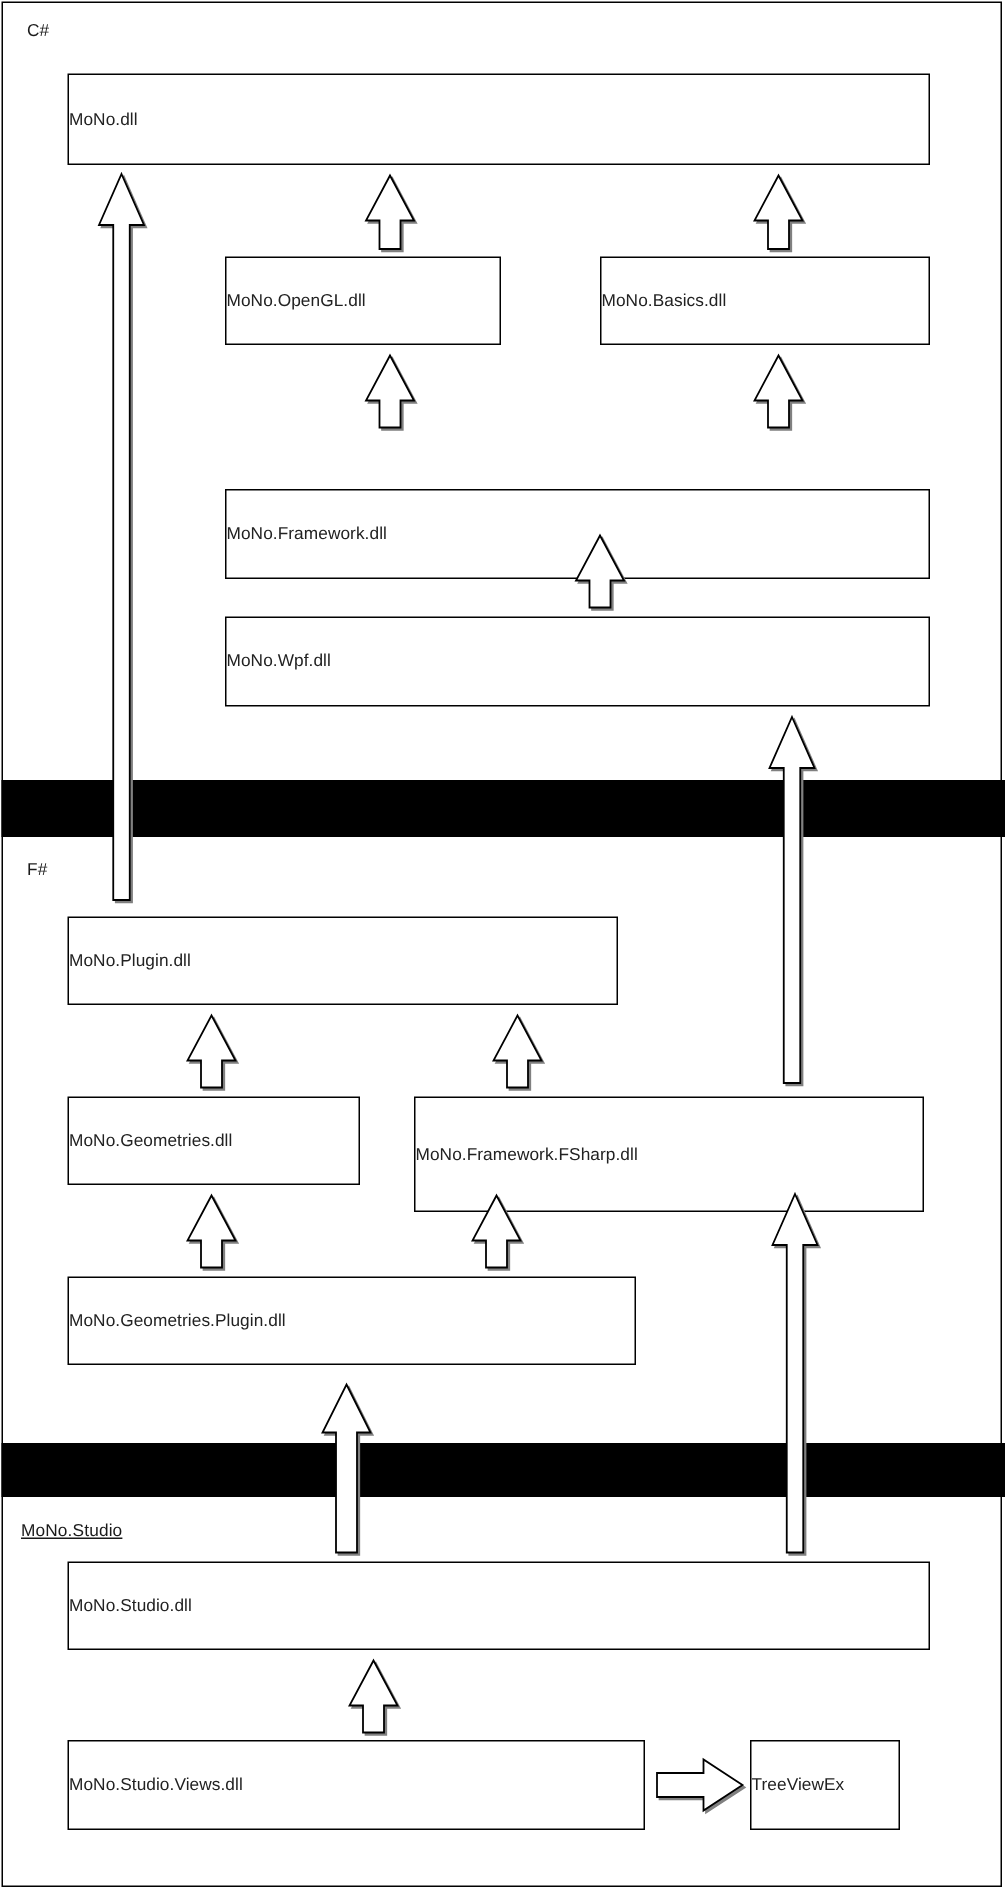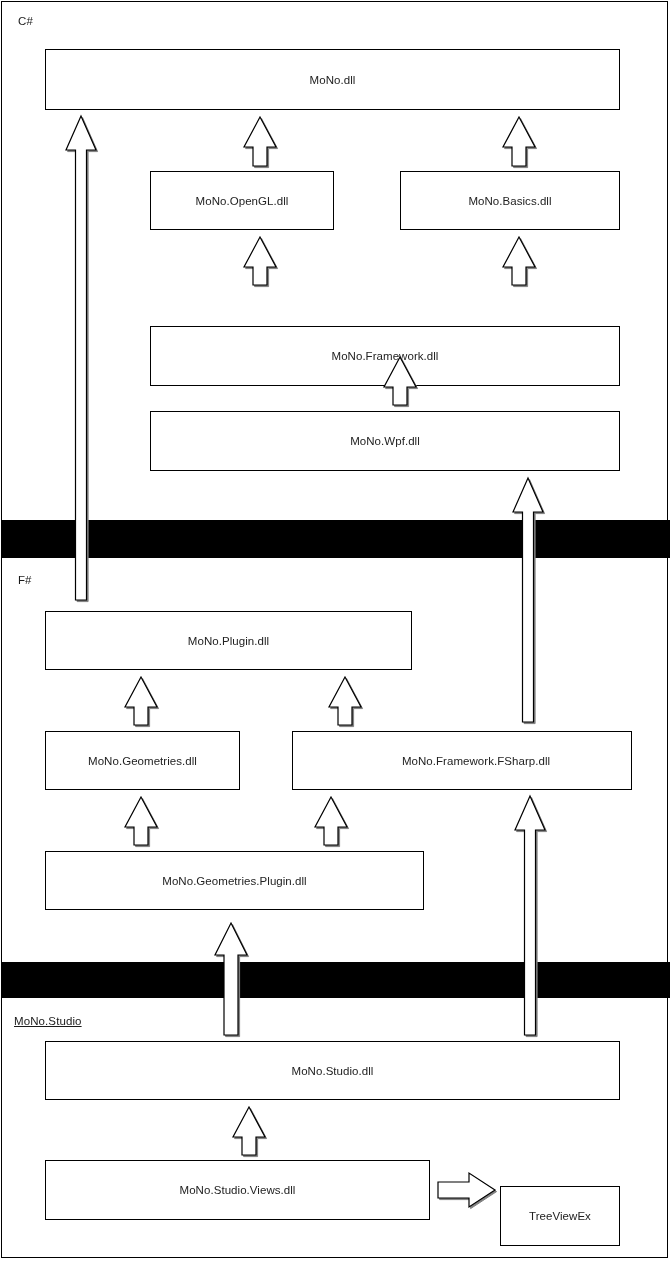--- a/index.html
+++ b/index.html
@@ -38,21 +38,21 @@
     letter-spacing: 0.1px;
     white-space: nowrap;
   }
   .node-box {
     position: absolute;
     box-sizing: border-box;
     border: 1.4px solid #000000;
     background: #ffffff;
     display: flex;
     align-items: center;
-    justify-content: center;
+    justify-content: flex-start;
     font-size: 11.5px;
     color: #222222;
     letter-spacing: 0.05px;
   }
   .arrow-layer {
     position: absolute;
     left: 0;
     top: 0;
     width: 671px;
     height: 1261px;
@@ -156,33 +156,33 @@
       </div>
       <div class="node-box" style="left: 150px; top: 411px; width: 470px; height: 60px; color: rgb(34, 34, 34);">
         <span>MoNo.Wpf.dll</span>
       </div>
       <div class="node-box" style="left: 45px; top: 611px; width: 367px; height: 59px; color: rgb(34, 34, 34);">
         <span>MoNo.Plugin.dll</span>
       </div>
       <div class="node-box" style="left: 45px; top: 731px; width: 195px; height: 59px; color: rgb(34, 34, 34);">
         <span>MoNo.Geometries.dll</span>
       </div>
-      <div class="node-box" style="left: 292px; top: 731px; width: 340px; height: 59px; color: rgb(34, 34, 34); padding-left: 28px;">
+      <div class="node-box" style="left: 276px; top: 731px; width: 340px; height: 77px; color: rgb(34, 34, 34);">
         <span>MoNo.Framework.FSharp.dll</span>
       </div>
       <div class="node-box" style="left: 45px; top: 851px; width: 379px; height: 59px; color: rgb(34, 34, 34);">
         <span>MoNo.Geometries.Plugin.dll</span>
       </div>
       <div class="node-box" style="left: 45px; top: 1041px; width: 575px; height: 59px; color: rgb(34, 34, 34);">
         <span>MoNo.Studio.dll</span>
       </div>
       <div class="node-box" style="left: 45px; top: 1160px; width: 385px; height: 60px; color: rgb(34, 34, 34);">
         <span>MoNo.Studio.Views.dll</span>
       </div>
-      <div class="node-box" style="left: 500px; top: 1186px; width: 120px; height: 60px; color: rgb(34, 34, 34);">
+      <div class="node-box" style="left: 500px; top: 1160px; width: 100px; height: 60px; color: rgb(34, 34, 34);">
         <span>TreeViewEx</span>
       </div>
     </div>
 
   <div class="label-layer" id="label-container">
       <div class="section-label" style="left: 18px; top: 15px;">C#</div>
       <div class="section-label" style="left: 18px; top: 574px;">F#</div>
       <div class="section-label" style="left: 14px; top: 1015px; text-decoration: underline;">MoNo.Studio</div>
     </div>
 

